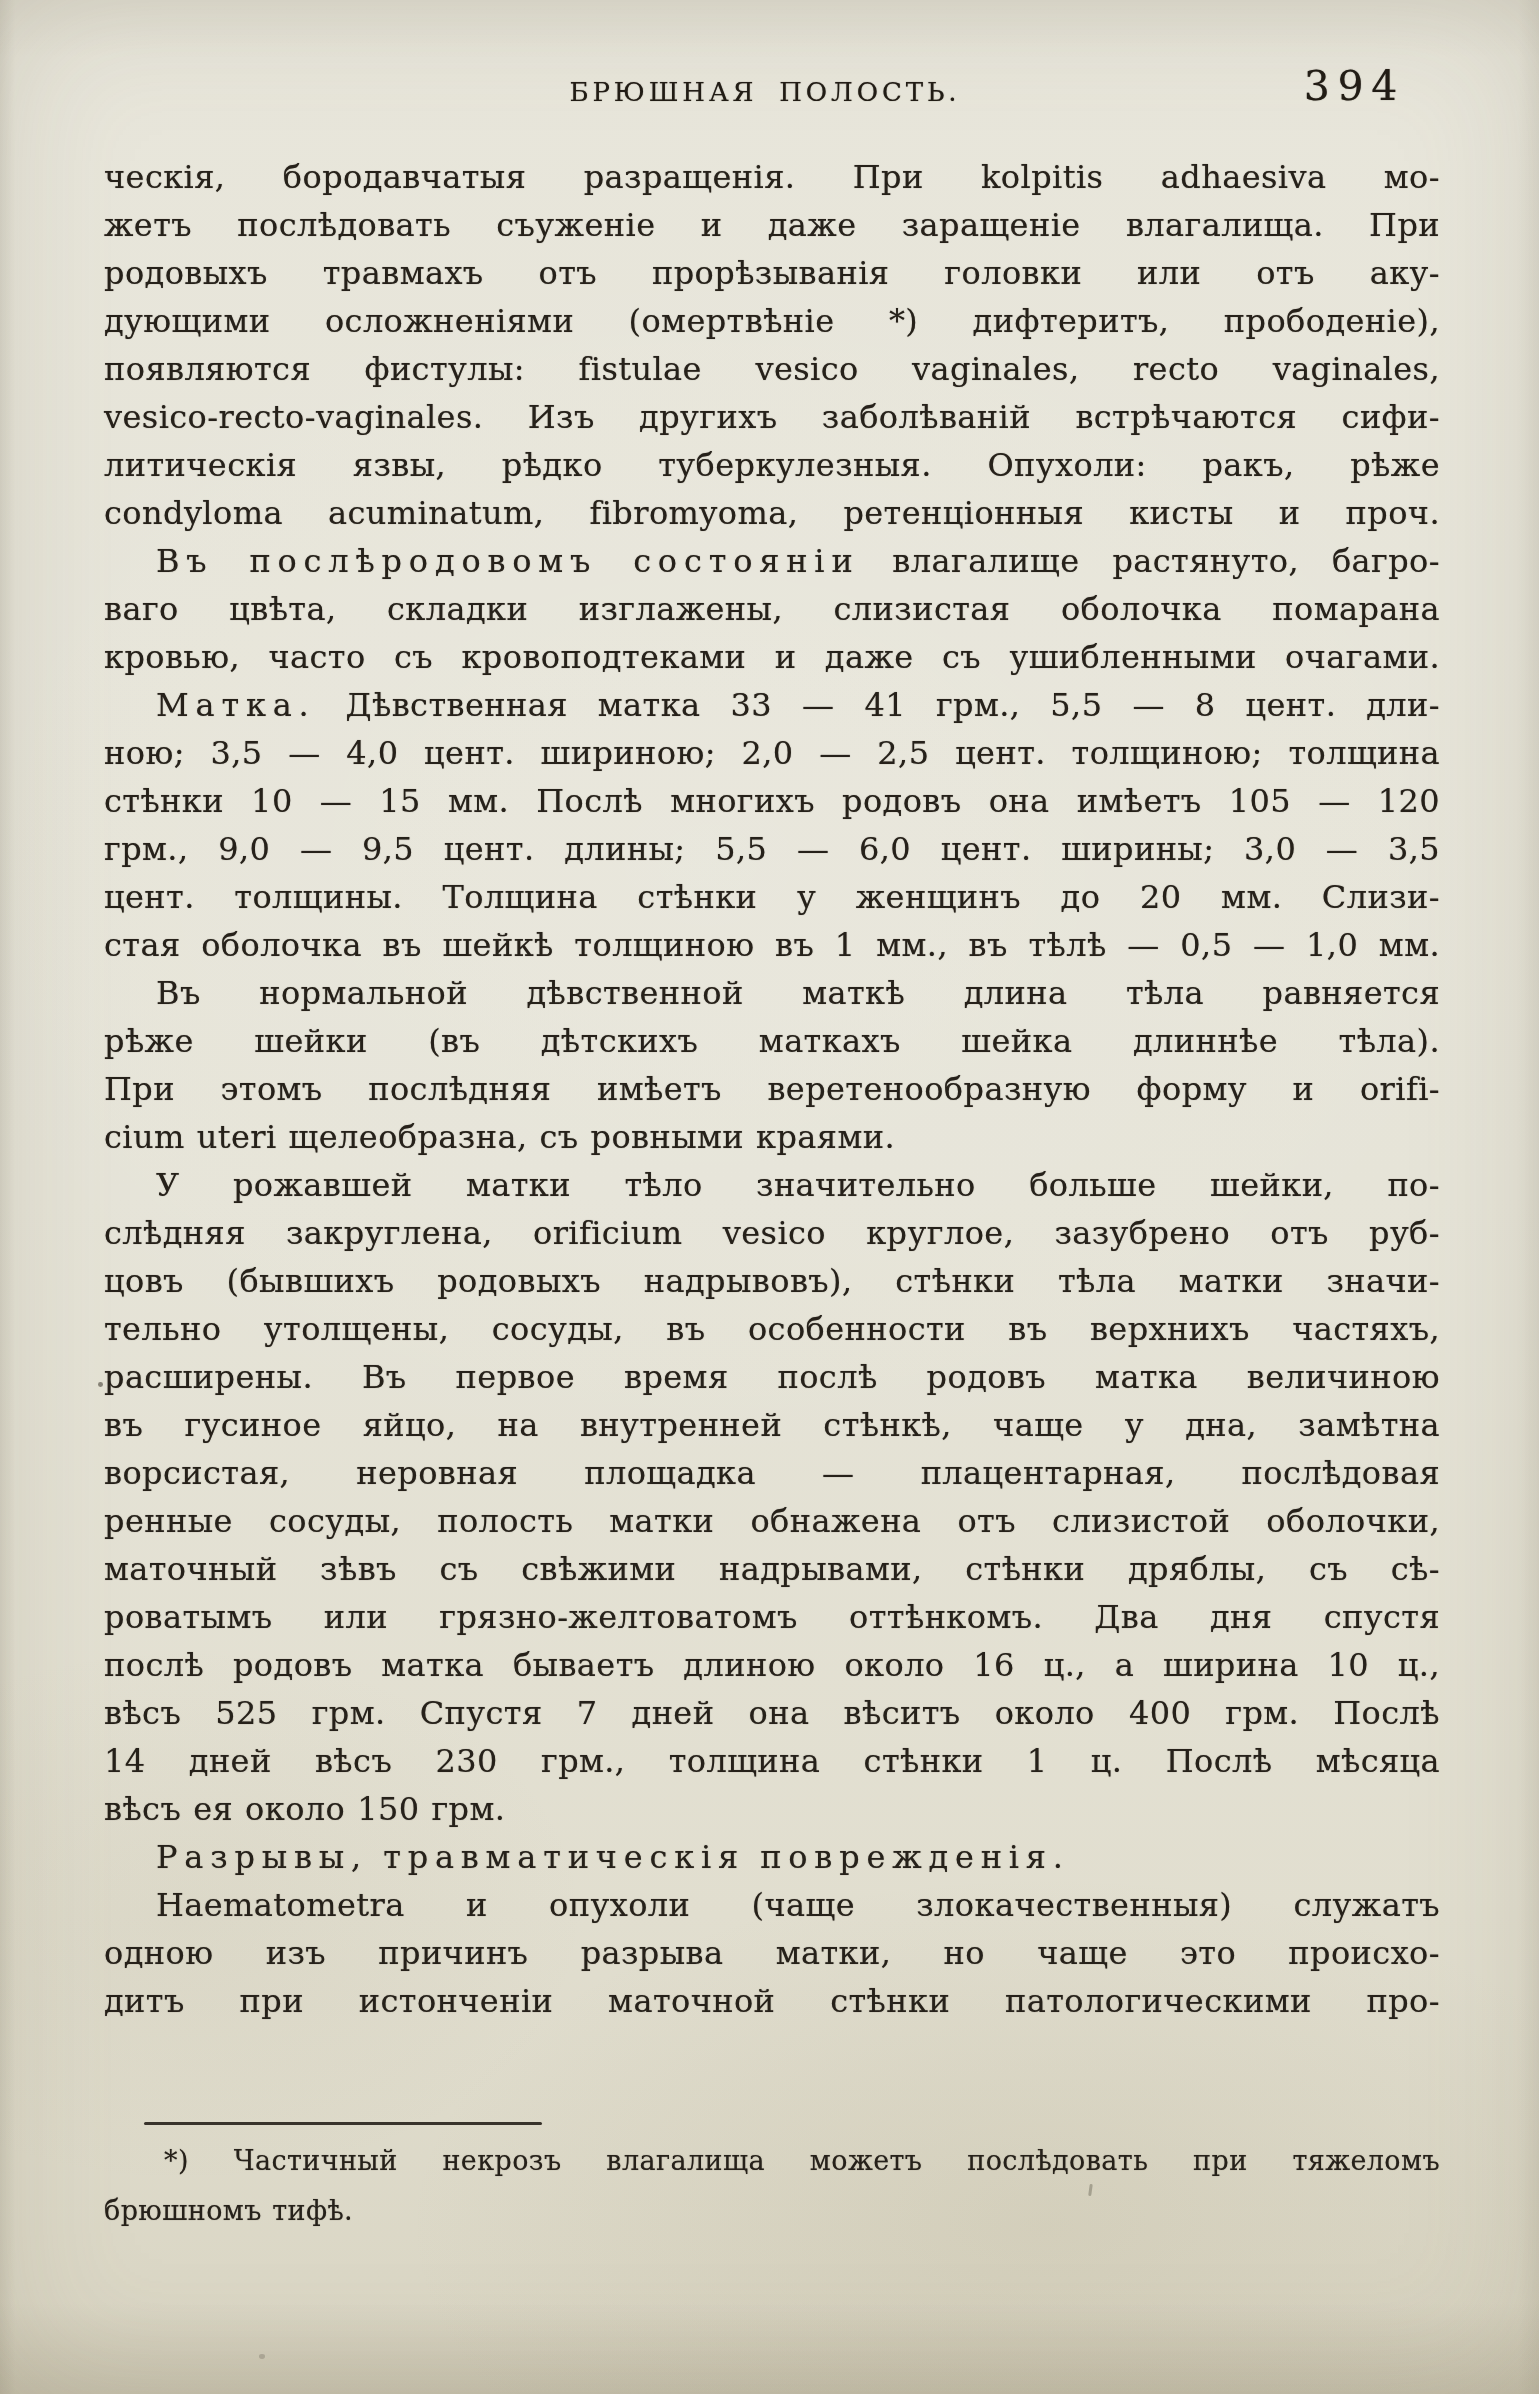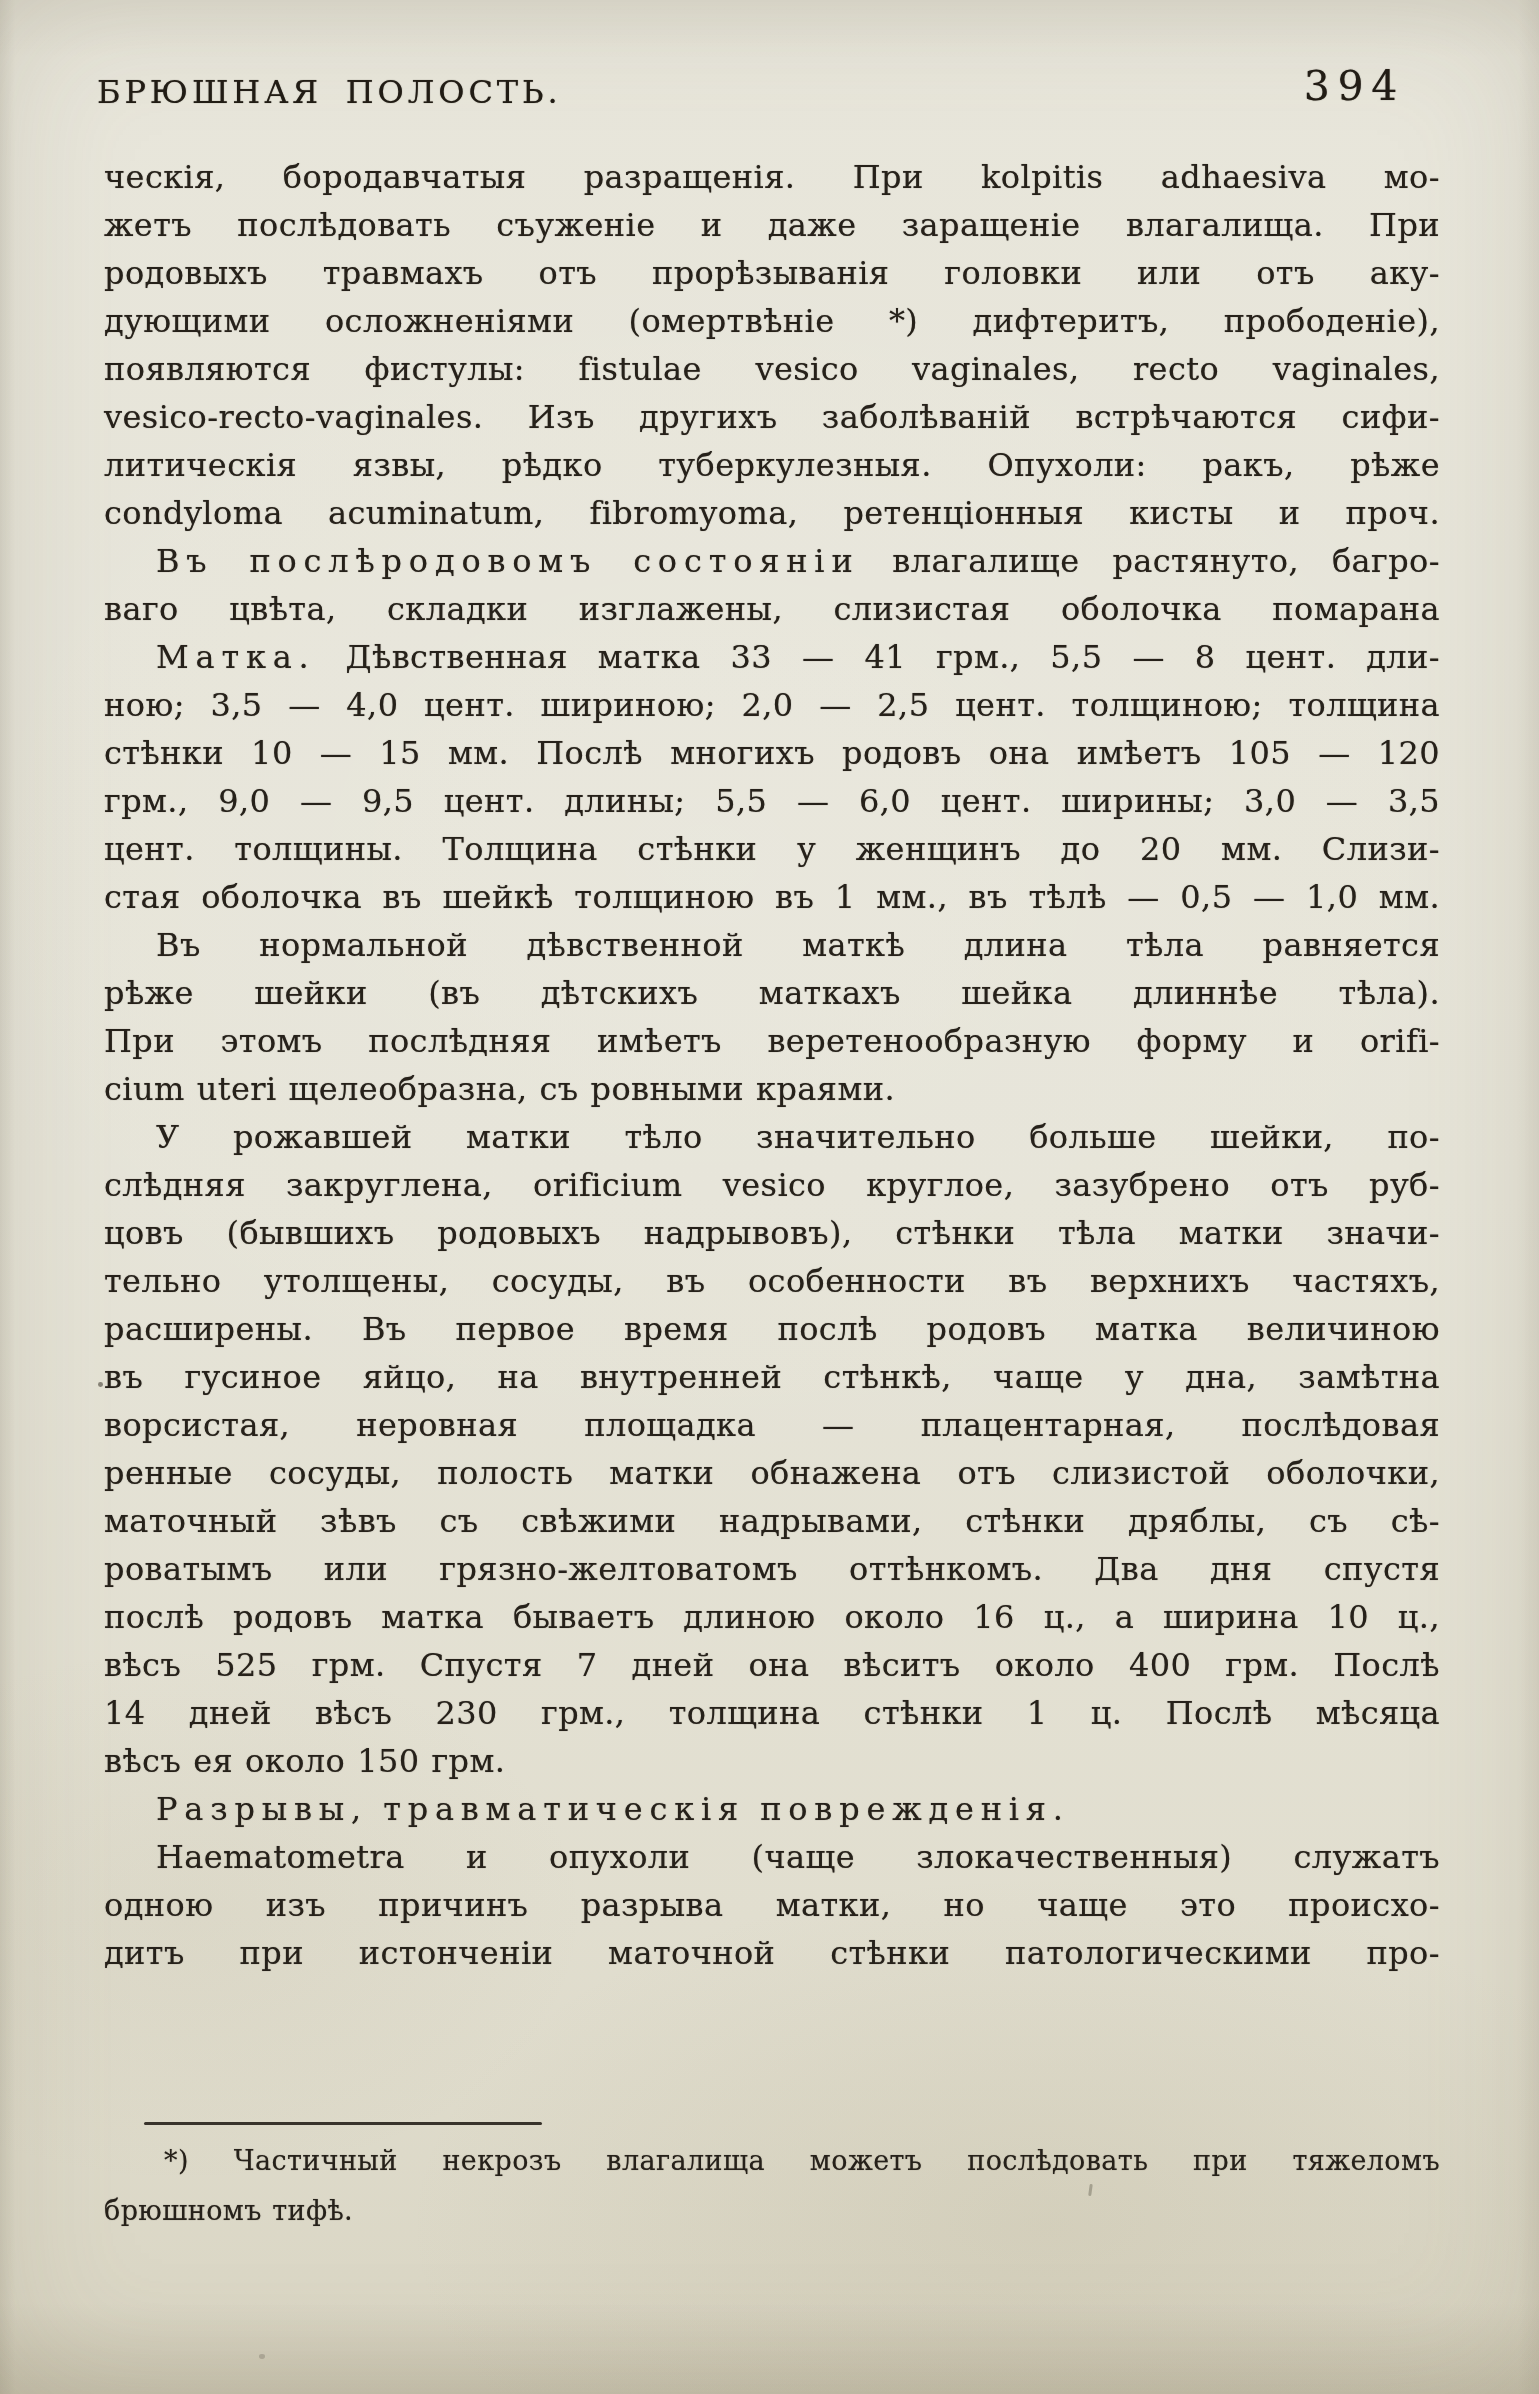--- a/index.html
+++ b/index.html
@@ -19,21 +19,22 @@
       radial-gradient(ellipse 917px 502px at 68% 93%, rgba(150,138,100,.12), rgba(150,138,100,0) 70%),
       radial-gradient(ellipse 579px 386px at 12% 80%, rgba(148,138,104,.07), rgba(148,138,104,0) 70%),
       linear-gradient(180deg, #e8e6db 0%, #e6e4d8 50%, #e1decf 80%, #d9d5c3 100%);
   }
   .page::after{
     content:"";position:absolute;inset:0;pointer-events:none;
     box-shadow:inset 0 0 135px rgba(110,100,72,.18);
   }
   .running-title{
     position:absolute;left:97px;top:73px;width:1336px;
-    font-size:32px;line-height:39px;
+    text-align:center;
+    font-size:26px;line-height:39px;
     letter-spacing:3.9px;
     word-spacing:9.7px;
     color:#211c15;
     text-shadow:0 0 1px rgba(40,34,26,.65);
   }
   .page-number{
     position:absolute;top:62px;right:134px;
     font-size:41px;line-height:48px;
     letter-spacing:7.7px;
     color:#211c15;
@@ -79,20 +80,21 @@
       <div class="line">ческія, бородавчатыя разращенія. При kolpitis adhaesiva мо-</div>
       <div class="line">жетъ послѣдовать съуженіе и даже заращеніе влагалища. При</div>
       <div class="line">родовыхъ травмахъ отъ прорѣзыванія головки или отъ аку-</div>
       <div class="line">дующими осложненіями (омертвѣніе *) дифтеритъ, прободеніе),</div>
       <div class="line">появляются фистулы: fistulae vesico vaginales, recto vaginales,</div>
       <div class="line">vesico-recto-vaginales. Изъ другихъ заболѣваній встрѣчаются сифи-</div>
       <div class="line">литическія язвы, рѣдко туберкулезныя. Опухоли: ракъ, рѣже</div>
       <div class="line">condyloma acuminatum, fibromyoma, ретенціонныя кисты и проч.</div>
       <div class="line indent"><span class="sp">Въ послѣродовомъ состояніи</span> влагалище растянуто, багро-</div>
       <div class="line">ваго цвѣта, складки изглажены, слизистая оболочка помарана</div>
+      <div class="line">кровью, часто съ кровоподтеками и даже съ ушибленными очагами.</div>
       <div class="line indent"><span class="sp">Матка.</span> Дѣвственная матка 33 — 41 грм., 5,5 — 8 цент. дли-</div>
       <div class="line">ною; 3,5 — 4,0 цент. шириною; 2,0 — 2,5 цент. толщиною; толщина</div>
       <div class="line">стѣнки 10 — 15 мм. Послѣ многихъ родовъ она имѣетъ 105 — 120</div>
       <div class="line">грм., 9,0 — 9,5 цент. длины; 5,5 — 6,0 цент. ширины; 3,0 — 3,5</div>
       <div class="line">цент. толщины. Толщина стѣнки у женщинъ до 20 мм. Слизи-</div>
       <div class="line">стая оболочка въ шейкѣ толщиною въ 1 мм., въ тѣлѣ — 0,5 — 1,0 мм.</div>
       <div class="line indent">Въ нормальной дѣвственной маткѣ длина тѣла равняется</div>
       <div class="line">рѣже шейки (въ дѣтскихъ маткахъ шейка длиннѣе тѣла).</div>
       <div class="line">При этомъ послѣдняя имѣетъ веретенообразную форму и orifi-</div>
       <div class="line last">cium uteri щелеобразна, съ ровными краями.</div>

